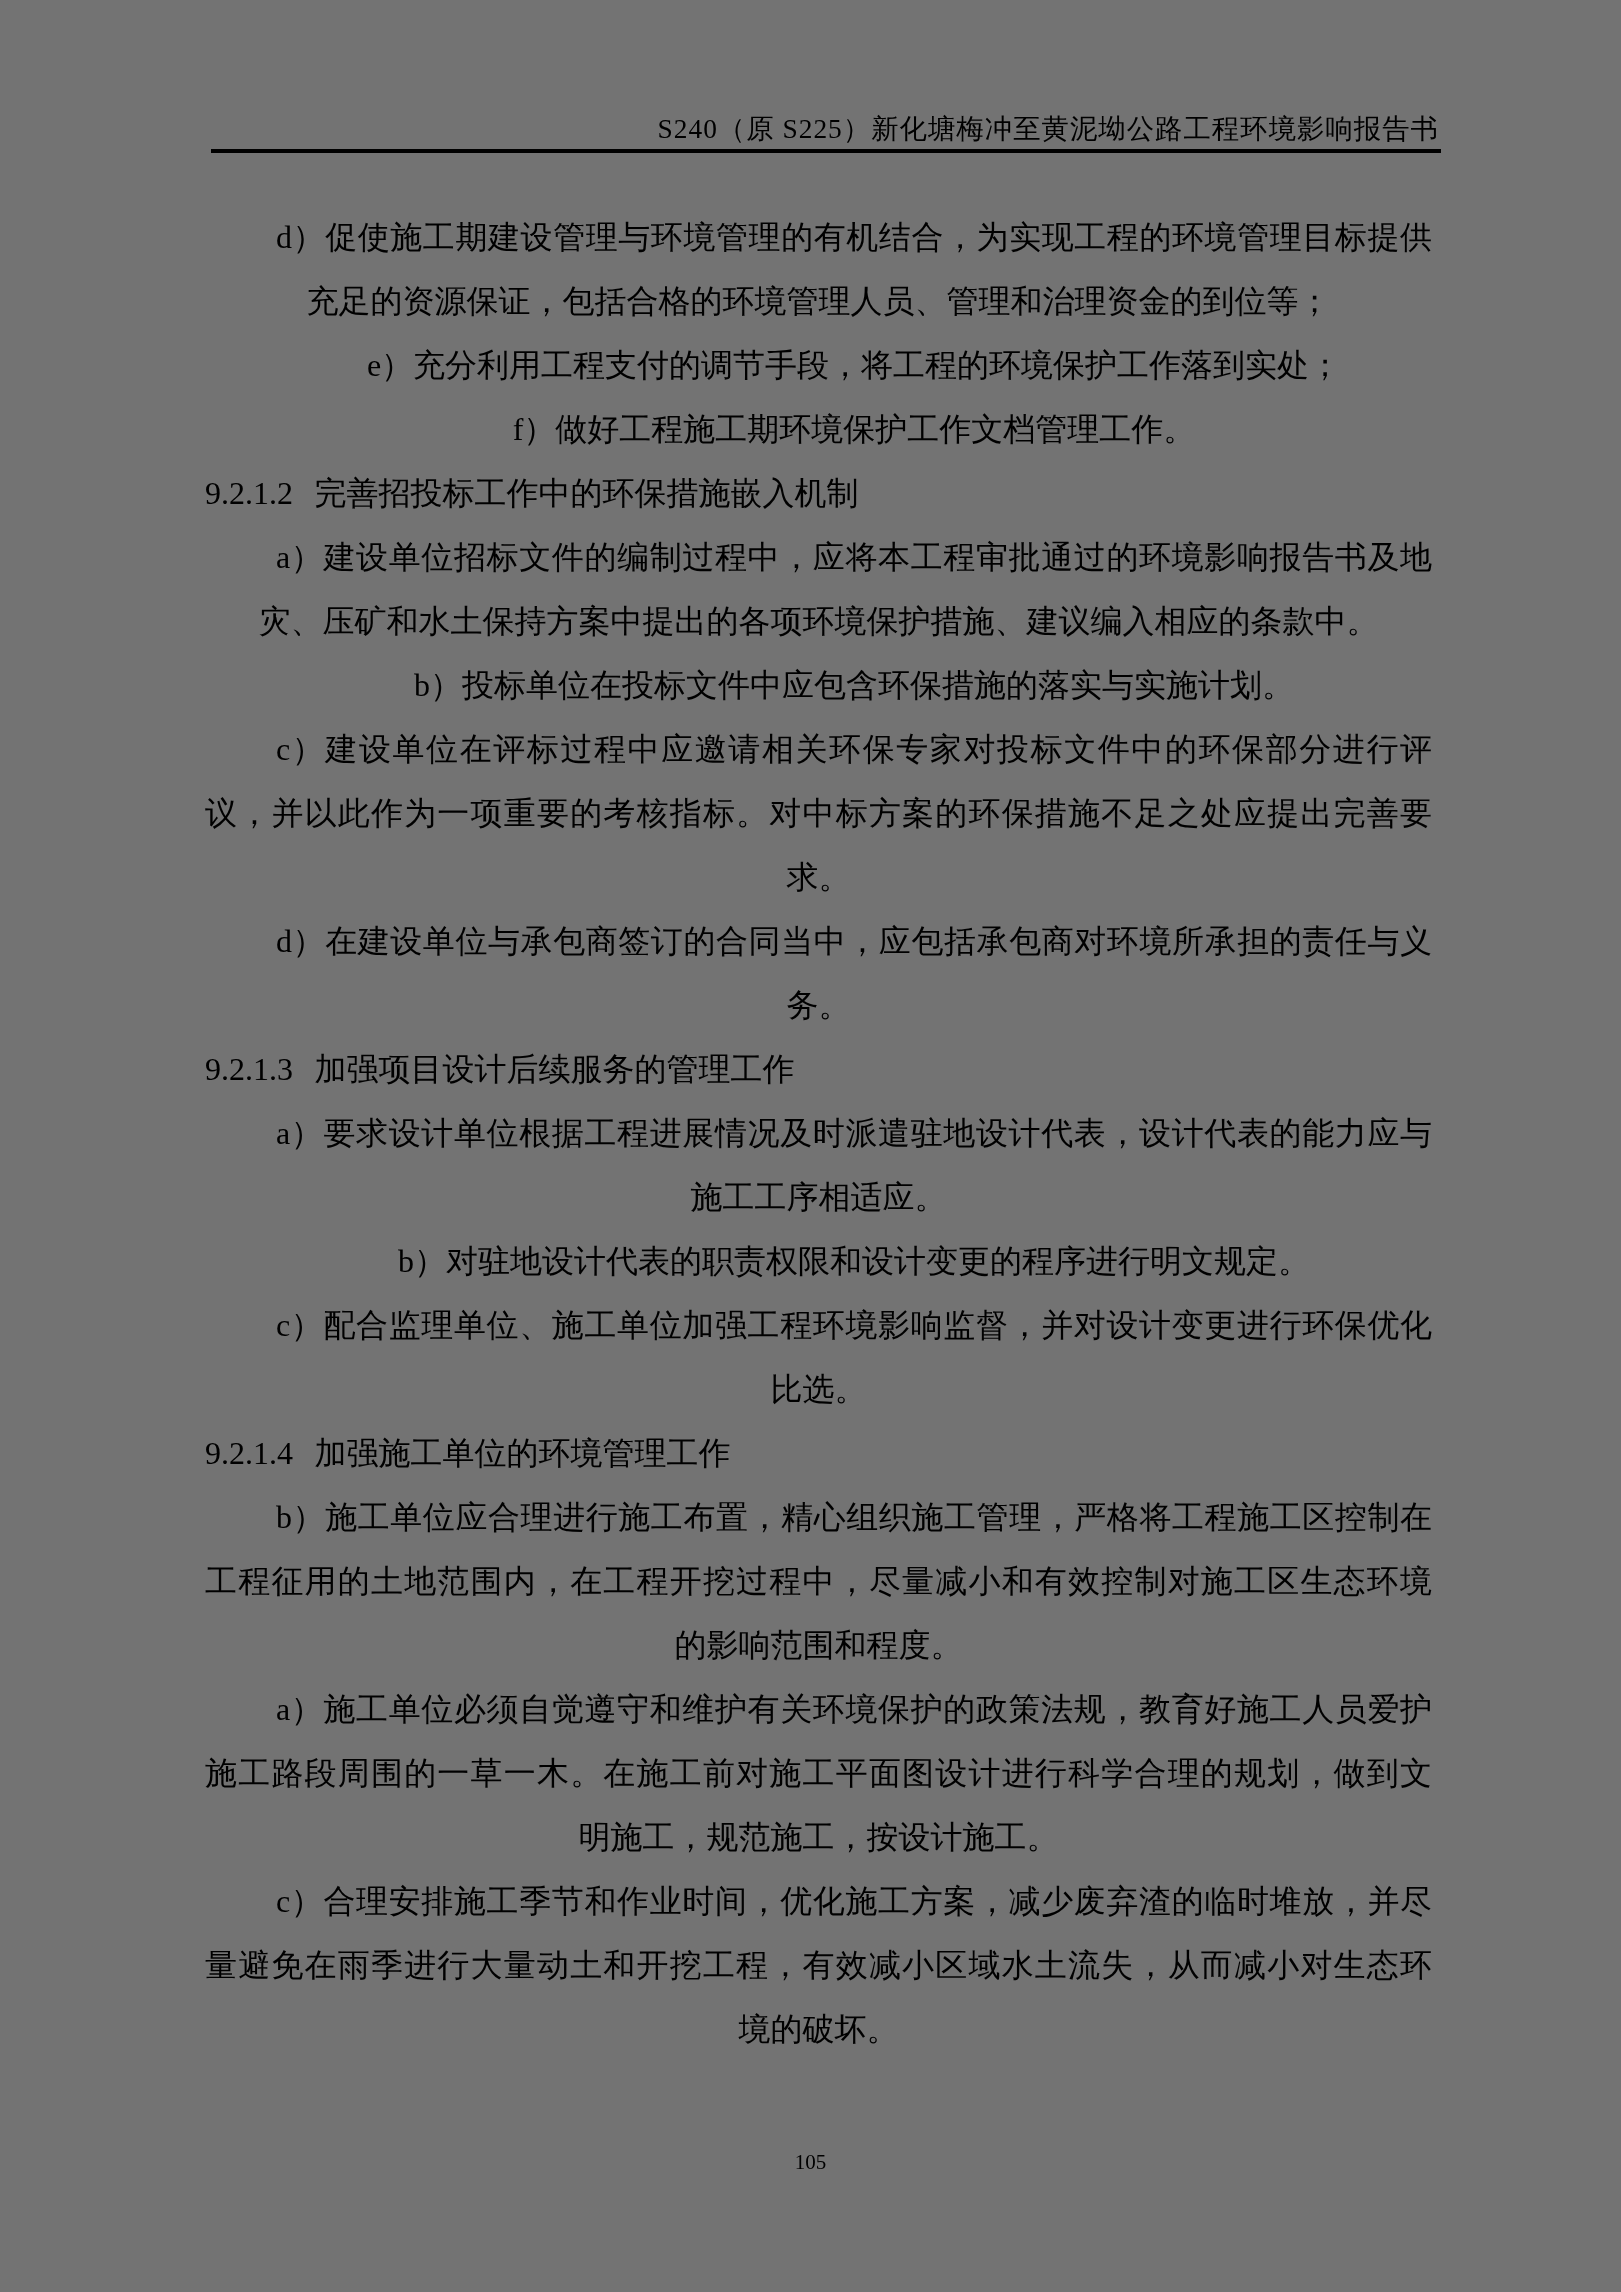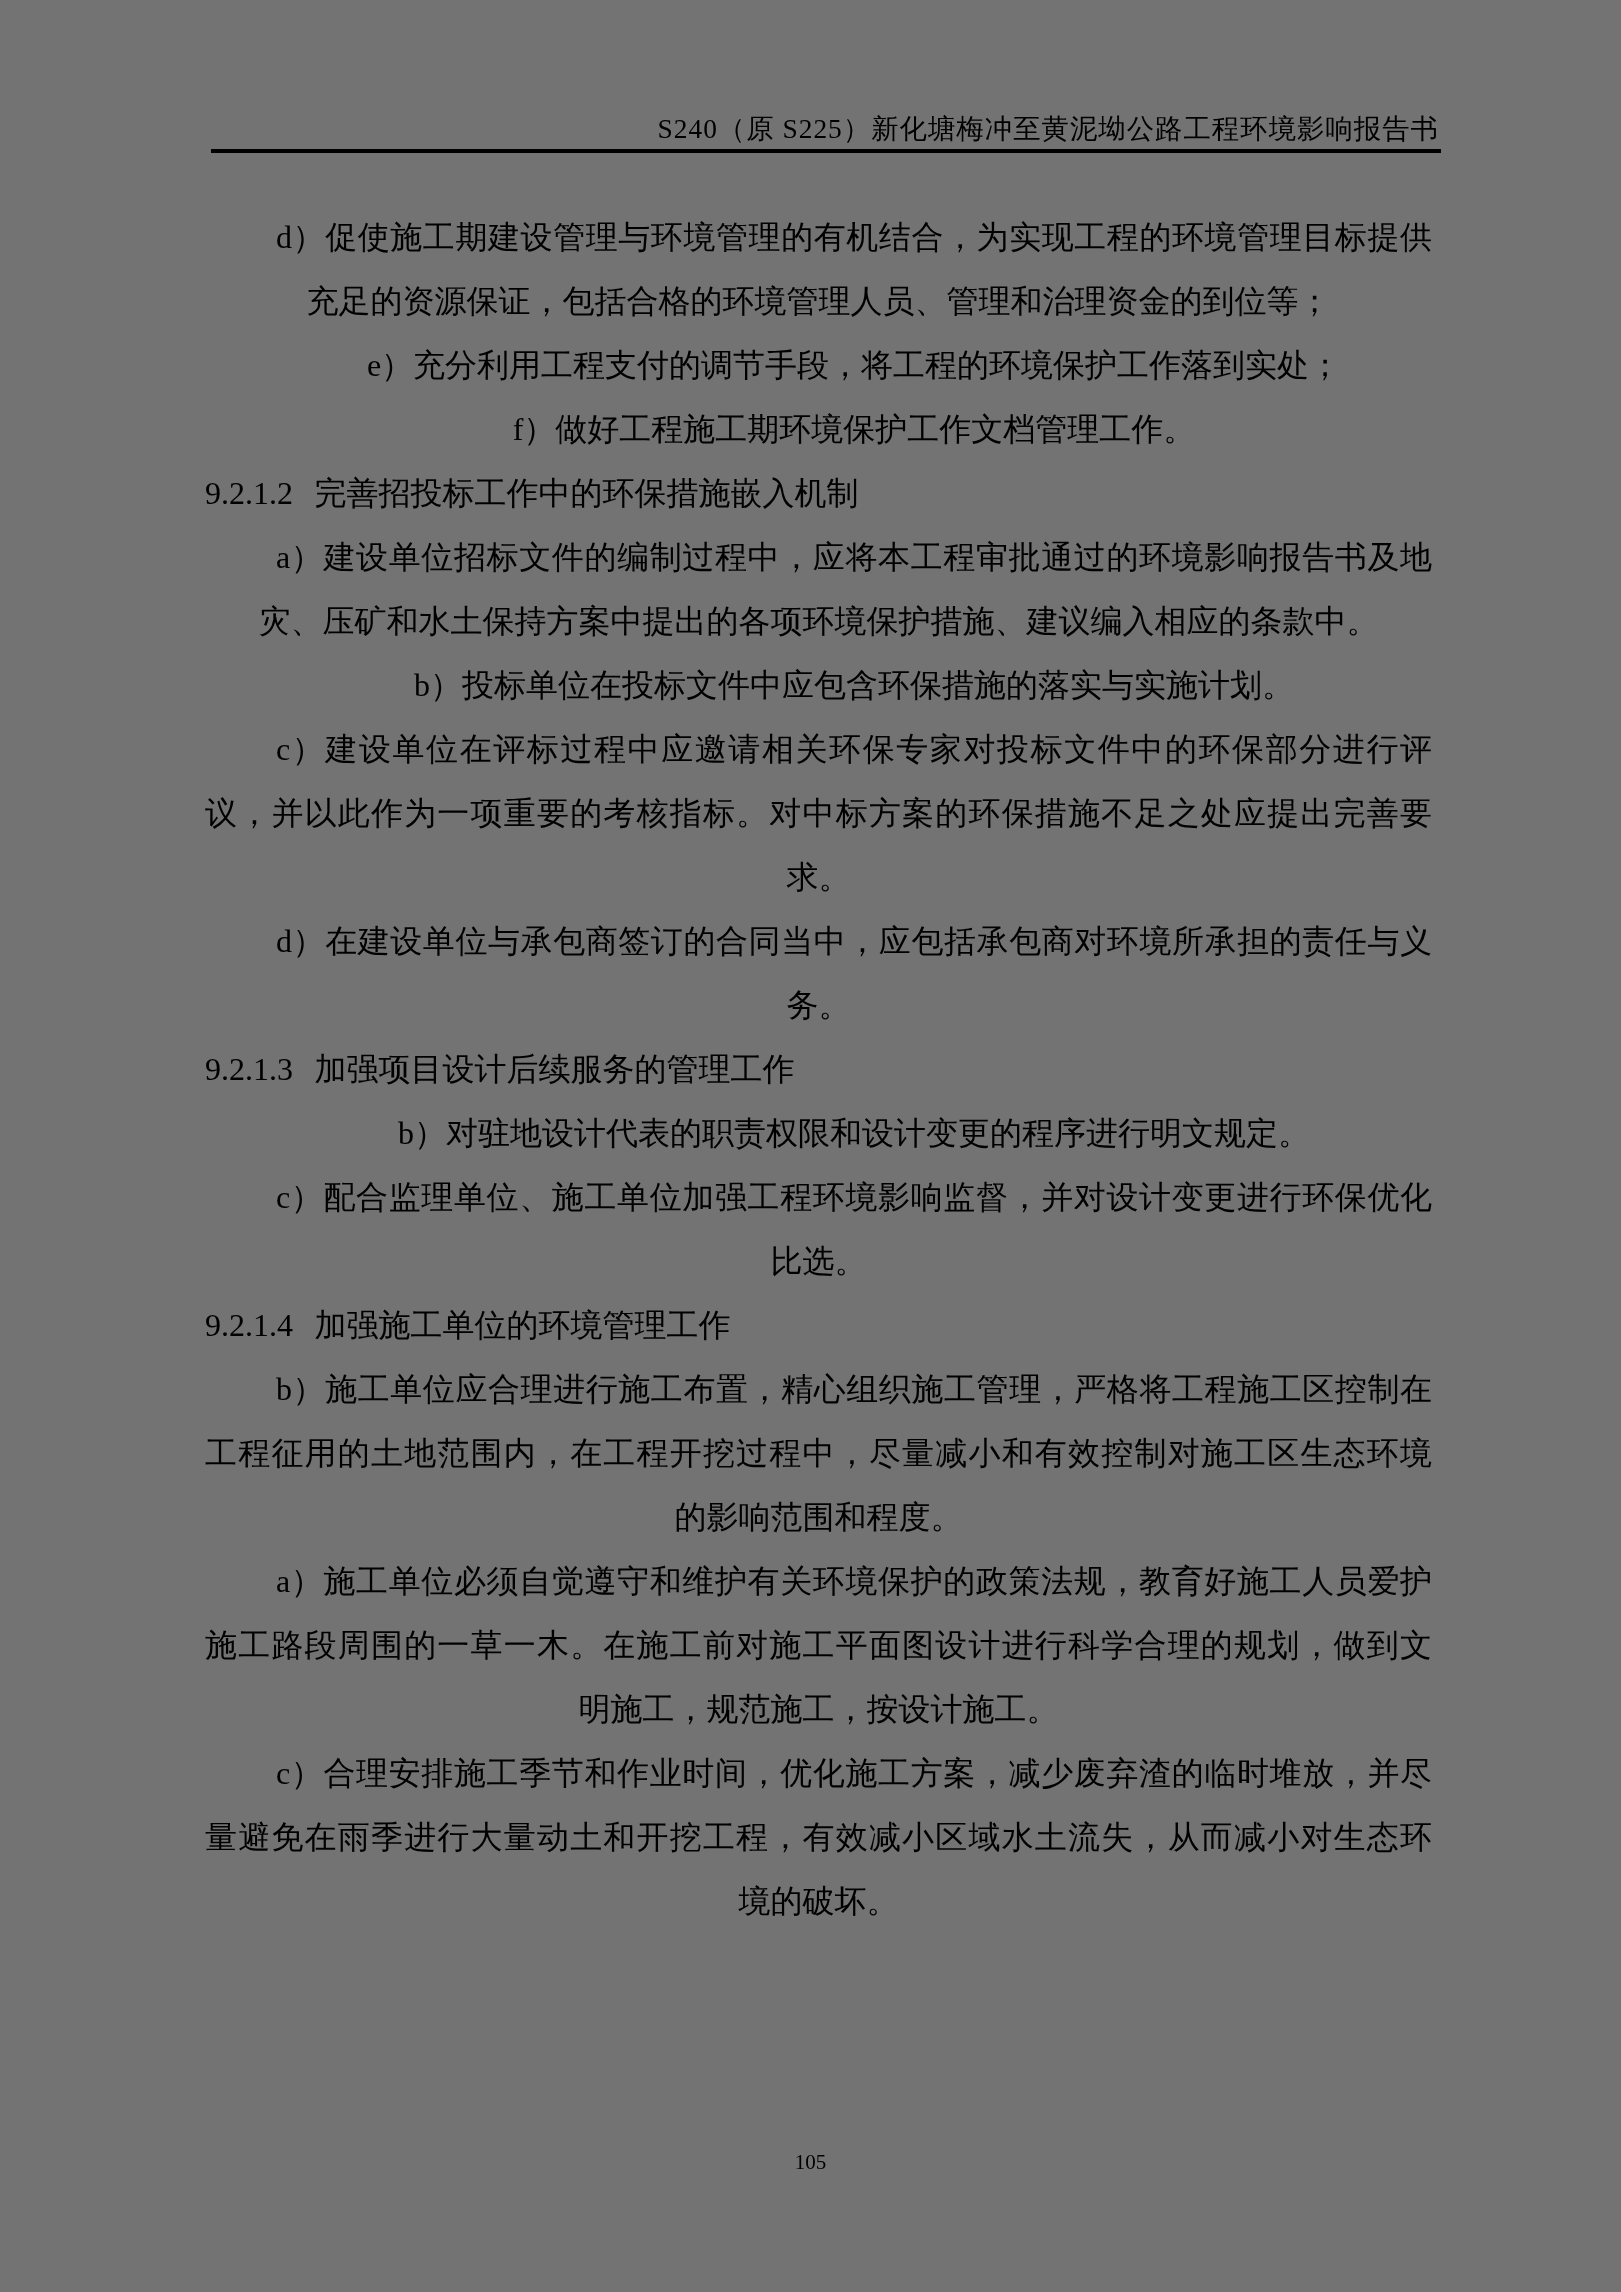--- a/index.html
+++ b/index.html
@@ -94,20 +94,24 @@
         <div class="line ind just">c）建设单位在评标过程中应邀请相关环保专家对投标文件中的环保部分进行评</div>
         <div class="line just">议，并以此作为一项重要的考核指标。对中标方案的环保措施不足之处应提出完善要</div>
         <div class="line">求。</div>
       </div>
       <div class="para">
         <div class="line ind just">d）在建设单位与承包商签订的合同当中，应包括承包商对环境所承担的责任与义</div>
         <div class="line">务。</div>
       </div>
       <div class="line heading"><span class="h-num">9.2.1.3</span><span class="h-title">加强项目设计后续服务的管理工作</span></div>
       <div class="para">
+        <div class="line ind just">a）要求设计单位根据工程进展情况及时派遣驻地设计代表，设计代表的能力应与</div>
+        <div class="line">施工工序相适应。</div>
+      </div>
+      <div class="para">
         <div class="line ind">b）对驻地设计代表的职责权限和设计变更的程序进行明文规定。</div>
       </div>
       <div class="para">
         <div class="line ind just">c）配合监理单位、施工单位加强工程环境影响监督，并对设计变更进行环保优化</div>
         <div class="line">比选。</div>
       </div>
       <div class="line heading"><span class="h-num">9.2.1.4</span><span class="h-title">加强施工单位的环境管理工作</span></div>
       <div class="para">
         <div class="line ind just">b）施工单位应合理进行施工布置，精心组织施工管理，严格将工程施工区控制在</div>
         <div class="line just">工程征用的土地范围内，在工程开挖过程中，尽量减小和有效控制对施工区生态环境</div>

